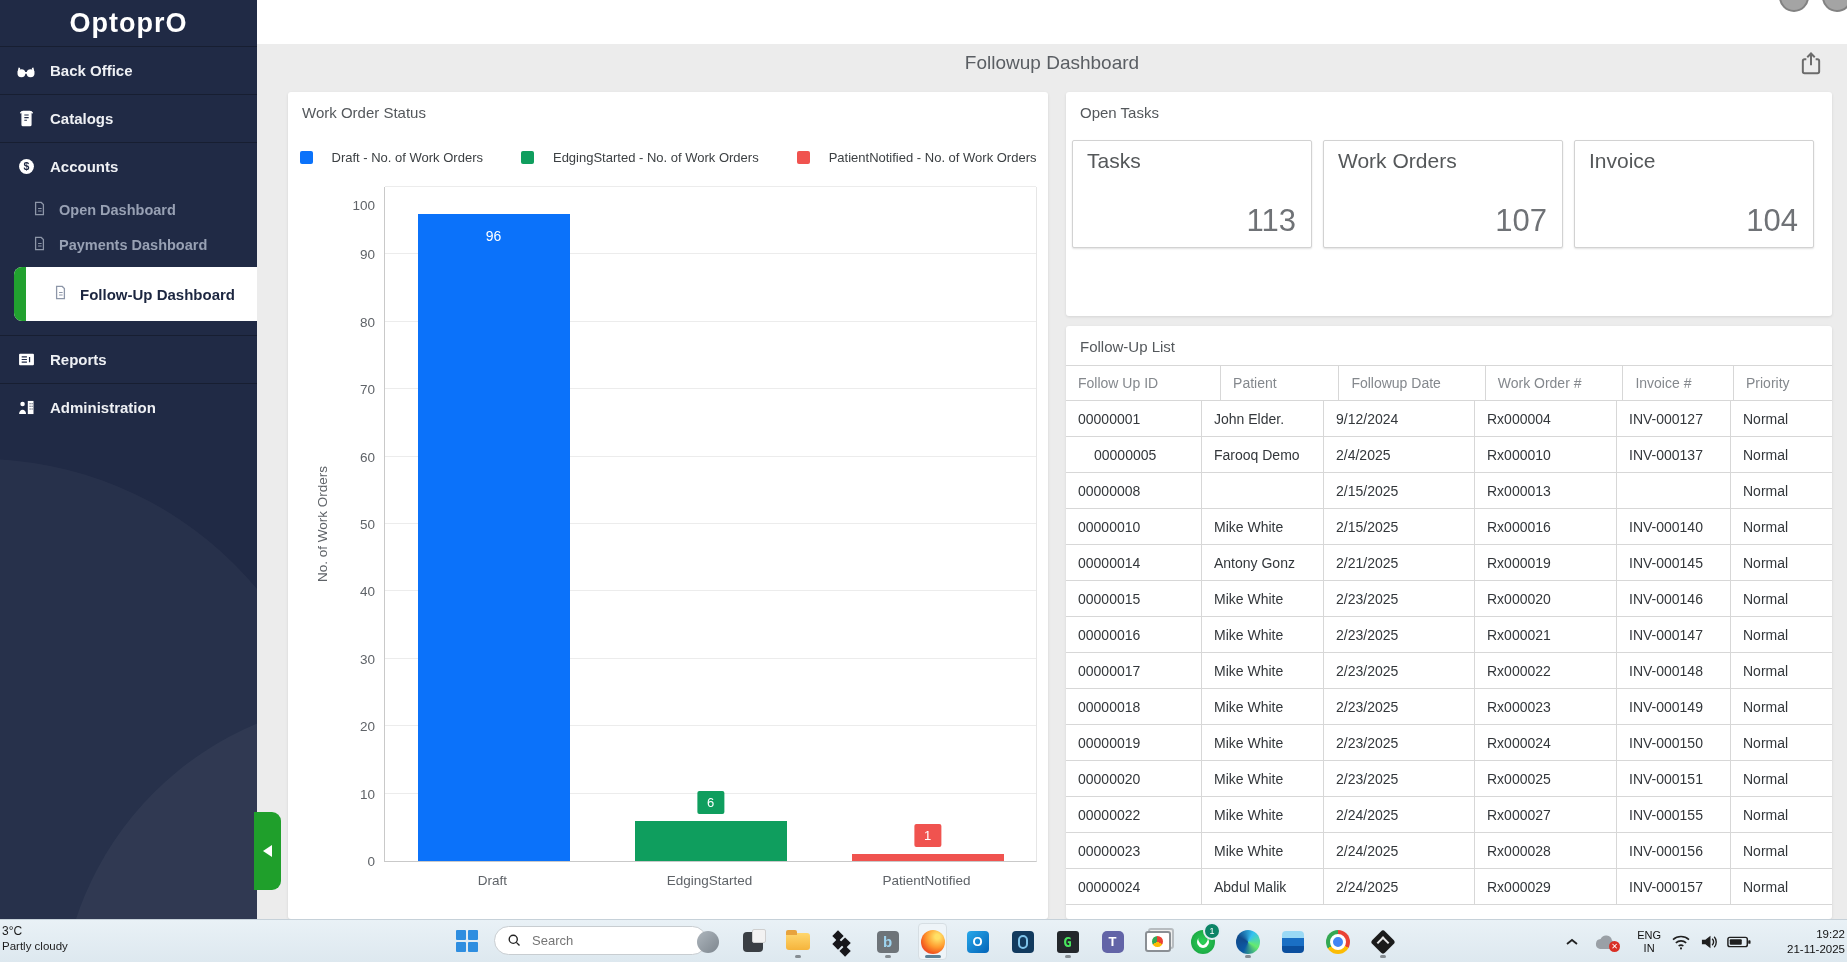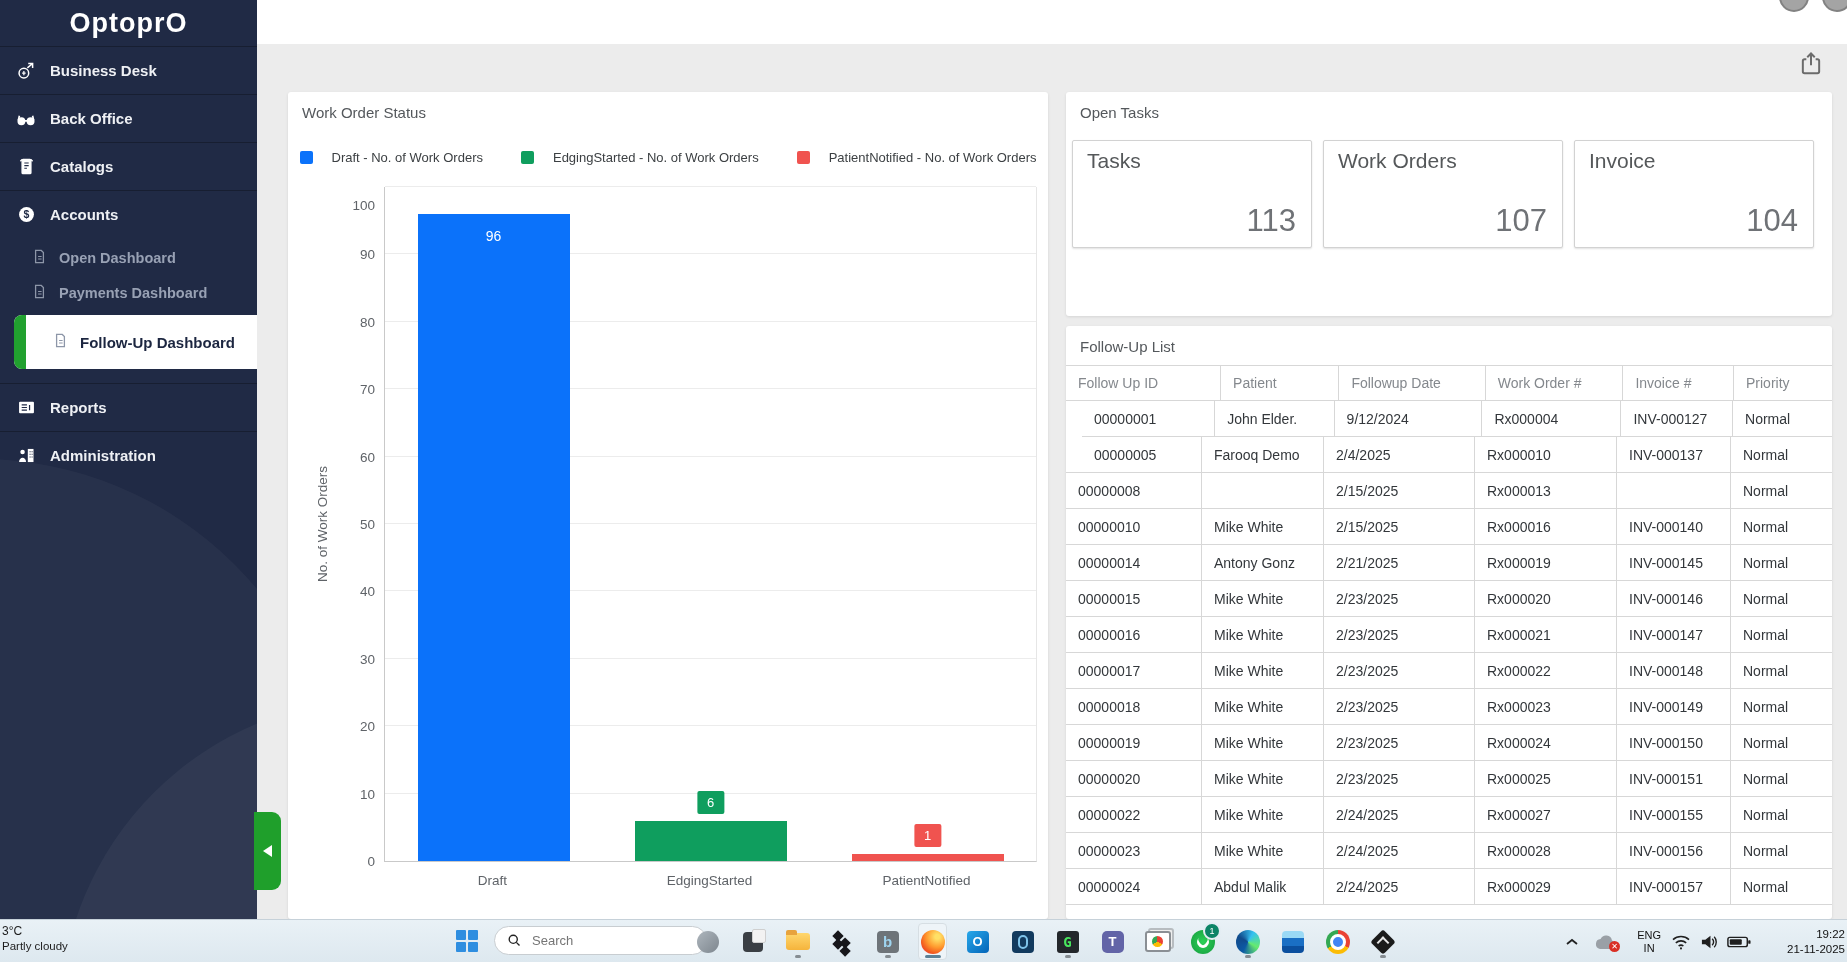--- a/index.html
+++ b/index.html
@@ -136,30 +136,20 @@
 </head>
 <body>
 
 <div class="sidebar">
   <div class="decor1"></div>
   <div class="decor2"></div>
   <div class="logo">OptoprO</div>
   <div class="nav" id="sideNav">
       <div class="side-item">
         <span class="side-ic">
-          <svg width="21" height="21" viewBox="0 0 24 24" fill="none" stroke="#fff" stroke-width="1.7">
-            <circle cx="9" cy="15" r="5.5"></circle>
-            <path d="M7 15h4M9 12.5v5" stroke-width="1.4"></path>
-            <path d="M13 9l6-5M14 4h5v5"></path>
-          </svg>
-        </span>
-        <span>Business Desk</span>
-      </div>
-      <div class="side-item">
-        <span class="side-ic">
           <svg width="22" height="22" viewBox="0 0 24 24" fill="none" stroke="#fff" stroke-width="1.8">
             <circle cx="7" cy="14.5" r="3.4" fill="#fff"></circle>
             <circle cx="17" cy="14.5" r="3.4" fill="#fff"></circle>
             <path d="M10.4 14h3.2M3.6 13.5l1.2-5M20.4 13.5l-1.2-5"></path>
           </svg>
         </span>
         <span>Back Office</span>
       </div>
       <div class="side-item">
         <span class="side-ic">
@@ -226,20 +216,21 @@
       </div>
       <div class="bottom-space"></div>
     </div>
 </div>
 <div class="collapse-tab">
   <div class="tri"></div>
 </div>
 
 <div class="main">
   <div class="topstrip"></div>
+  <div class="page-title">Followup Dashboard</div>
   <div class="share-btn">
     <svg width="28" height="28" viewBox="0 0 24 24" fill="none" stroke="#6b6b6b" stroke-width="1.7">
       <path d="M8 8H6.5A1.5 1.5 0 0 0 5 9.5v9A1.5 1.5 0 0 0 6.5 20h11a1.5 1.5 0 0 0 1.5-1.5v-9A1.5 1.5 0 0 0 17.5 8H16"></path>
       <path d="M12 3v10"></path>
         <path d="M8.8 6.2 12 3l3.2 3.2"></path>
     </svg>
   </div>
 
   <div class="card" id="chartCard">
     <div class="card-title">Work Order Status</div>
@@ -318,21 +309,21 @@
     <div class="ftable" id="fTable">
         <div class="trow thead">
           <div class="tcell" style="width: 160px;">Follow Up ID</div>
           <div class="tcell" style="width: 122px;">Patient</div>
           <div class="tcell" style="width: 151px;">Followup Date</div>
           <div class="tcell" style="width: 142px;">Work Order #</div>
           <div class="tcell" style="width: 114px;">Invoice #</div>
           <div class="tcell" style="width: 101px;">Priority</div>
         </div>
         <div class="trow">
-          <div class="tcell" style="width: 136px; margin-left: 16px;">00000001</div>
+          <div class="tcell" style="width: 136px;">00000001</div>
           <div class="tcell" style="width: 122px;">John Elder.</div>
           <div class="tcell" style="width: 151px;">9/12/2024</div>
           <div class="tcell" style="width: 142px;">Rx000004</div>
           <div class="tcell" style="width: 114px;">INV-000127</div>
           <div class="tcell" style="width: 101px;">Normal</div>
         </div>
         <div class="trow">
           <div class="tcell" style="width: 136px; padding-left: 28px;">00000005</div>
           <div class="tcell" style="width: 122px;">Farooq Demo</div>
           <div class="tcell" style="width: 151px;">2/4/2025</div>

